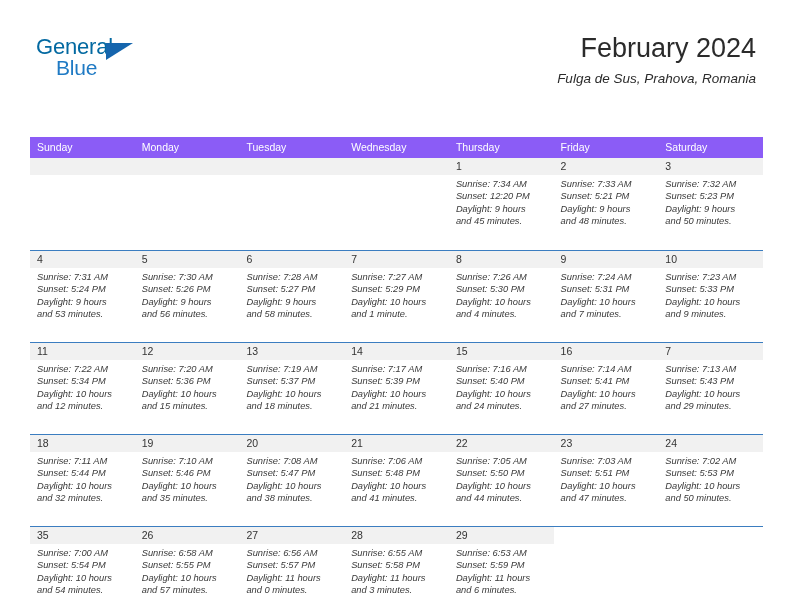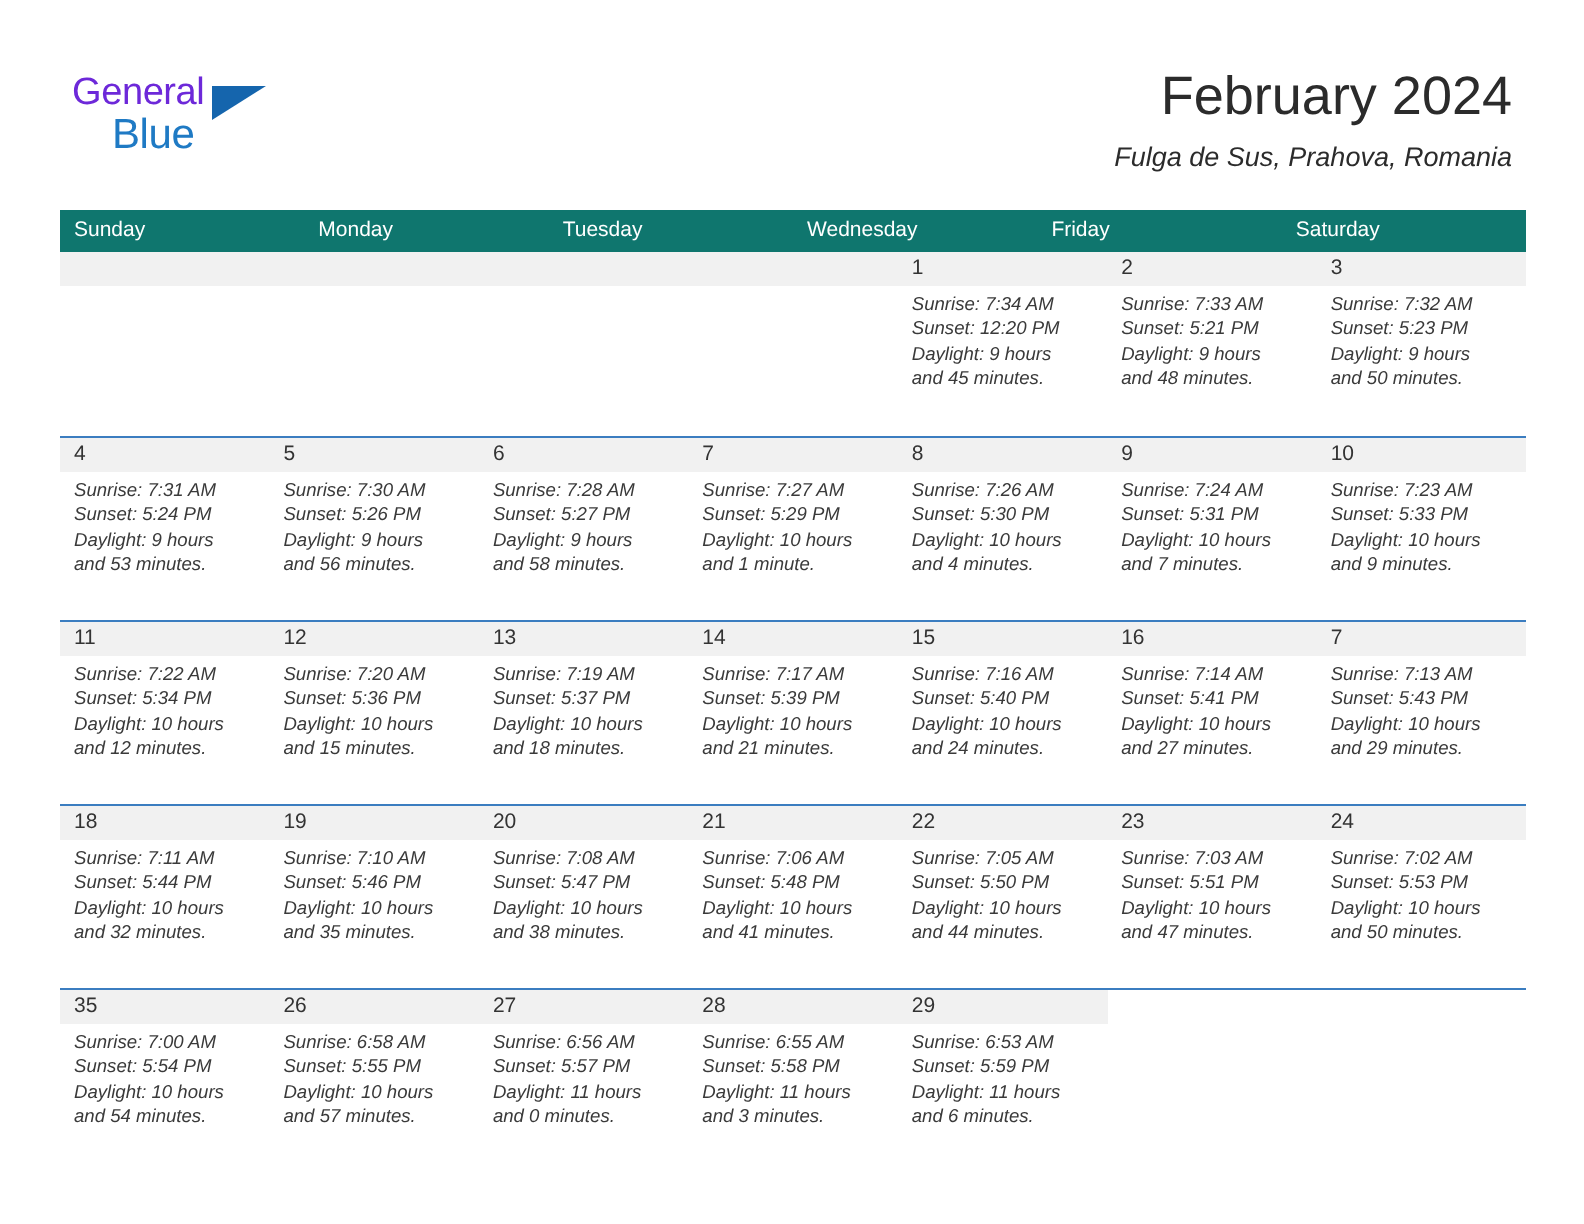--- a/index.html
+++ b/index.html
@@ -33,23 +33,23 @@
     position: absolute;
     left: 36px;
     top: 36px;
     width: 120px;
     height: 50px;
   }
   .logo-general {
     position: absolute;
     left: 0;
     top: 0;
-    font-size: 19px;
+    font-size: 22px;
     letter-spacing: -0.2px;
-    color: #6d28d9;
+    color: #0369a1;
     font-family: "Liberation Sans", sans-serif;
     line-height: 22px;
   }
   .logo-tri {
     position: absolute;
     left: 70px;
     top: 7px;
     width: 0;
     height: 0;
     border-left: 27px solid #1565ad;
@@ -88,22 +88,23 @@
 
   
   .calendar {
     position: absolute;
     left: 30px;
     top: 105px;
     width: 733px;
   }
   .dow-row {
     display: flex;
-    background: #0f766e;
+    background: #8b5cf6;
     height: 21px;
+    margin-top: 32px;
   }
   .dow {
     flex: 1 1 0;
     color: #ffffff;
     font-size: 10.5px;
     line-height: 21px;
     padding-left: 7px;
     box-sizing: border-box;
     white-space: nowrap;
     overflow: hidden;
@@ -162,20 +163,21 @@
       <div class="cal-subtitle">Fulga de Sus, Prahova, Romania</div>
     </div>
   </div>
 
   <div class="calendar">
     <div class="dow-row">
       <div class="dow">Sunday</div>
       <div class="dow">Monday</div>
       <div class="dow">Tuesday</div>
       <div class="dow">Wednesday</div>
+      <div class="dow">Thursday</div>
       <div class="dow">Friday</div>
       <div class="dow">Saturday</div>
     </div>
     <div id="weeks-container">
         <div class="week">
           <div class="day empty">
             <div class="day-num-bar"></div>
           </div>
           <div class="day empty">
             <div class="day-num-bar"></div>

